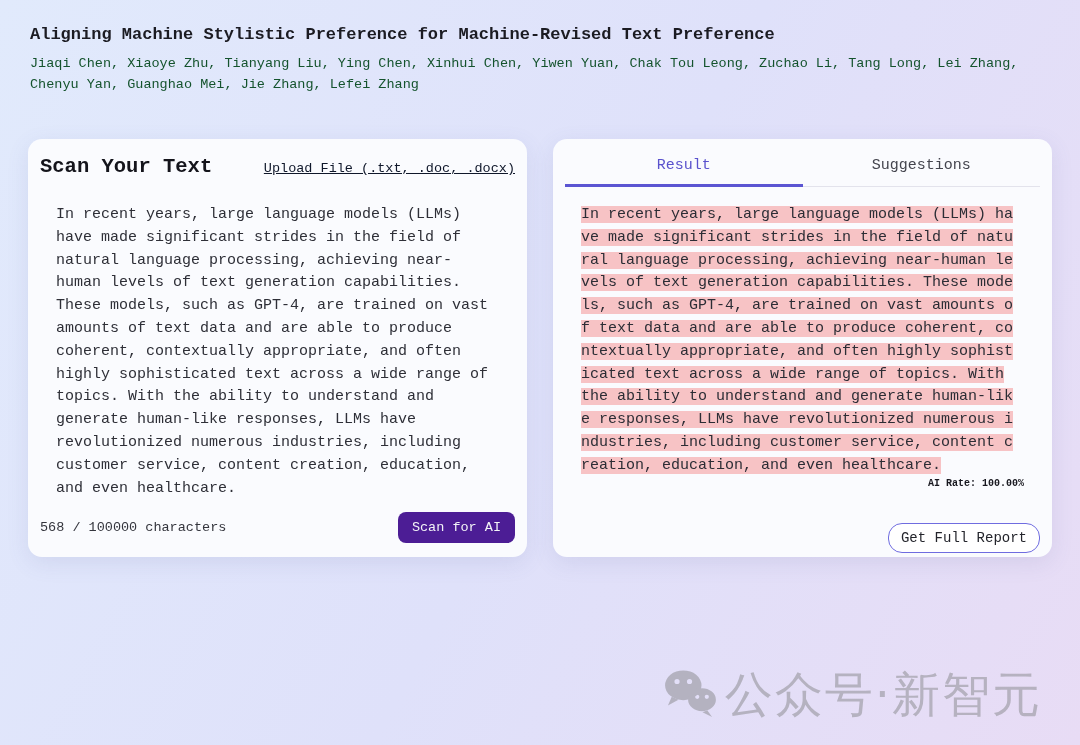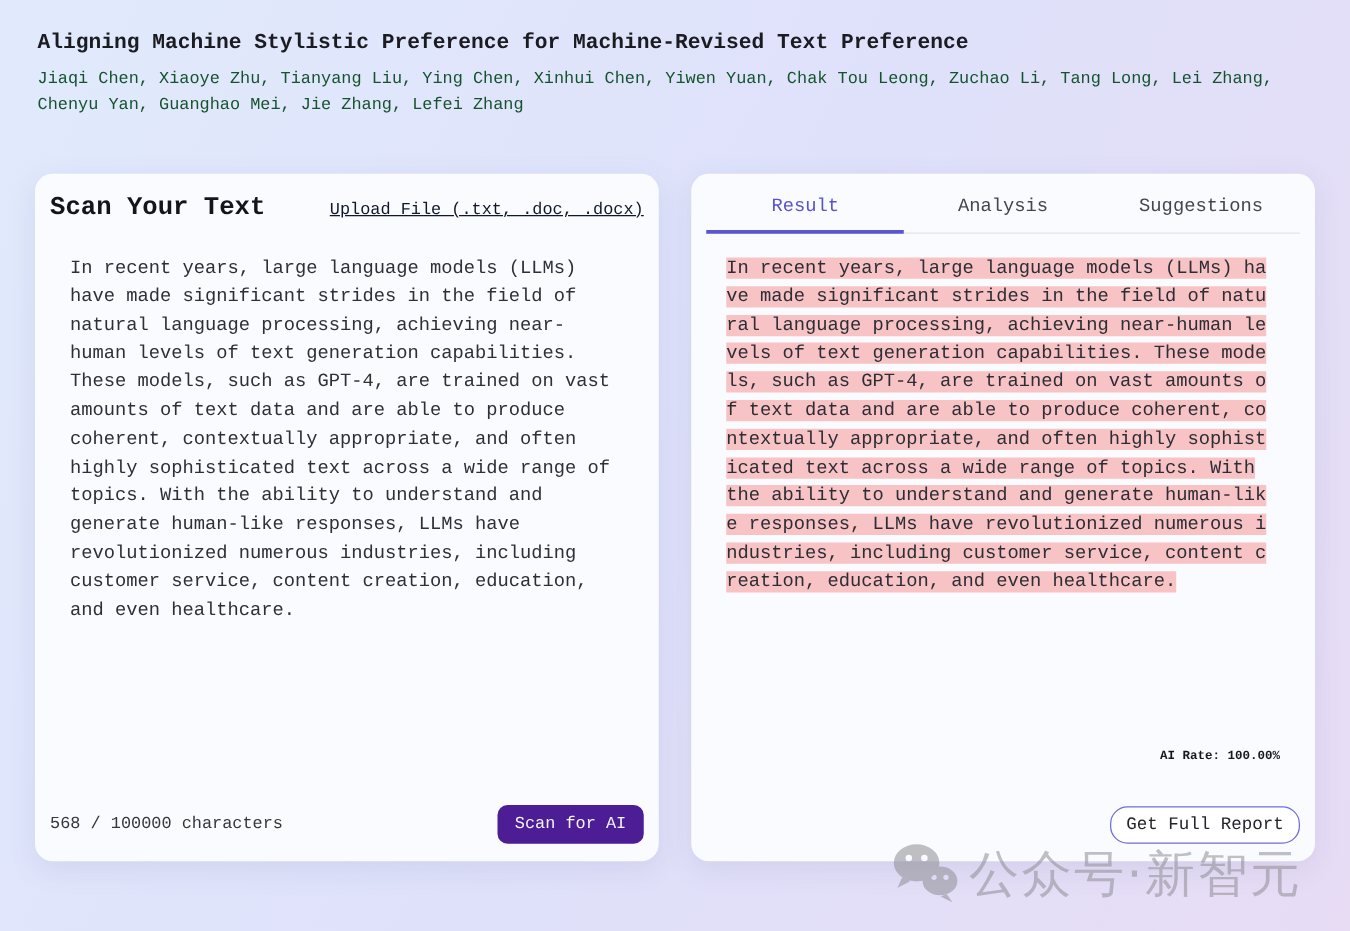--- a/index.html
+++ b/index.html
@@ -26,21 +26,21 @@
   }
   .hdr .authors {
     margin: 8px 0 16px 0; font-size: 13.5px; color: #14532d;
     line-height: 20.5px; max-width: 1005px;
   }
 
   
   .panels {
     display: flex; gap: 26px;
     margin: 44px 28px 0 28px;
-    height: 550px;
+    height: 418px;
   }
   .panel {
     flex: 1 1 0;
     background: #fafbfe;
     border-radius: 14px;
     box-shadow: 0 6px 22px rgba(90, 95, 160, 0.12);
     padding: 14px 28px 14px 28px;
     display: flex; flex-direction: column;
     min-width: 0;
   }
@@ -113,21 +113,21 @@
   }
 
   
   .watermark {
     position: absolute; right: 38px; bottom: 18px;
     display: flex; align-items: center; gap: 8px;
     color: #8f8f94; opacity: 0.55;
     z-index: 10; pointer-events: none;
     font-family: "DejaVu Sans", sans-serif;
   }
-  .watermark .wm-text { font-size: 40px; letter-spacing: 2px; white-space: nowrap; }
+  .watermark .wm-text { font-size: 48px; letter-spacing: 2px; white-space: nowrap; }
 </style>
 </head>
 <body>
 
 <header class="hdr">
   <h2>Aligning Machine Stylistic Preference for Machine-Revised Text Preference</h2>
   <p class="authors">Jiaqi Chen, Xiaoye Zhu, Tianyang Liu, Ying Chen, Xinhui Chen, Yiwen Yuan, Chak Tou Leong, Zuchao Li, Tang Long, Lei Zhang, Chenyu Yan, Guanghao Mei, Jie Zhang, Lefei Zhang</p>
 </header>
 
 <main class="panels">
@@ -140,21 +140,20 @@
     <div class="text-input">In recent years, large language models (LLMs) have made significant strides in the field of natural language processing, achieving near-human levels of text generation capabilities. These models, such as GPT-4, are trained on vast amounts of text data and are able to produce coherent, contextually appropriate, and often highly sophisticated text across a wide range of topics. With the ability to understand and generate human-like responses, LLMs have revolutionized numerous industries, including customer service, content creation, education, and even healthcare.</div>
     <div class="panel-foot">
       <span class="char-count">568 / 100000 characters</span>
       <button class="scan-btn">Scan for AI</button>
     </div>
   </section>
 
   <section class="panel">
     <div class="tabs">
       <div class="tab active">Result</div>
-      <div class="tab">Analysis</div>
       <div class="tab">Suggestions</div>
     </div>
     <div class="highlight-wrap"><span class="hl">In recent years, large language models (LLMs) have made significant strides in the field of natural language processing, achieving near-human levels of text generation capabilities. These models, such as GPT-4, are trained on vast amounts of text data and are able to produce coherent, contextually appropriate, and often highly sophisticated text across a wide range of topics. With the ability to understand and generate human-like responses, LLMs have revolutionized numerous industries, including customer service, content creation, education, and even healthcare.</span></div>
     <div class="ai-rate">AI Rate: 100.00%</div>
     <div class="right-foot">
       <button class="report-btn">Get Full Report</button>
     </div>
   </section>
 
 </main>

